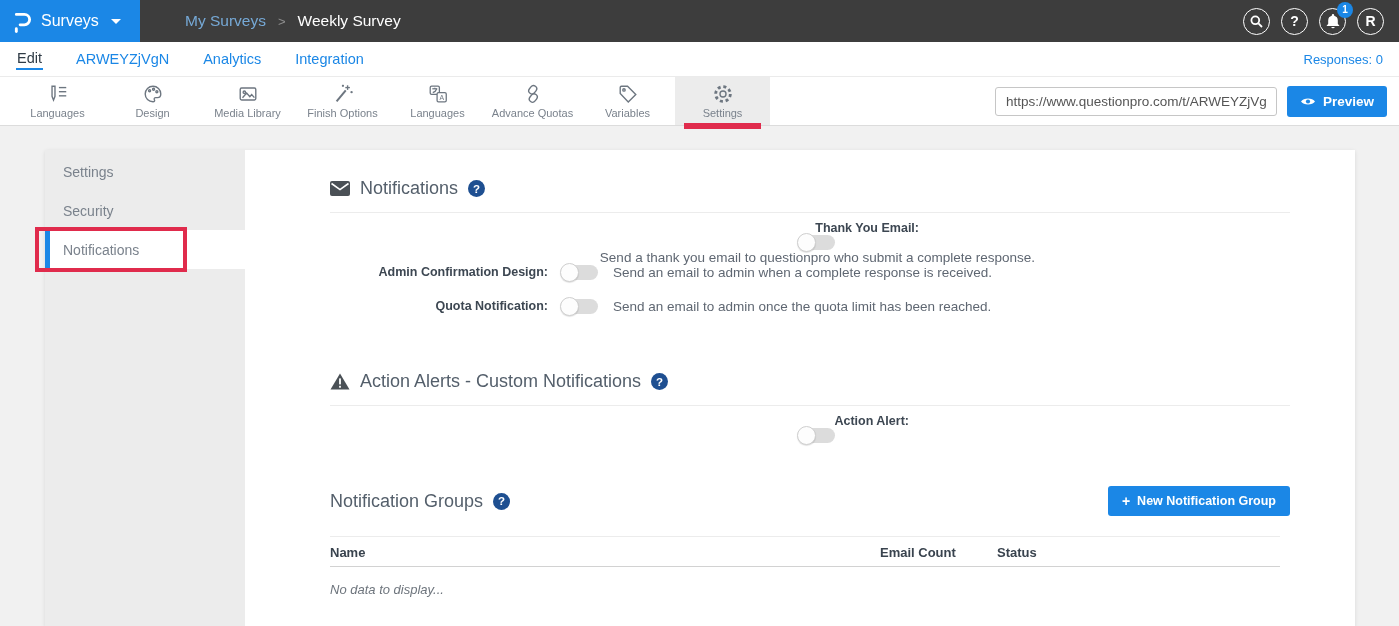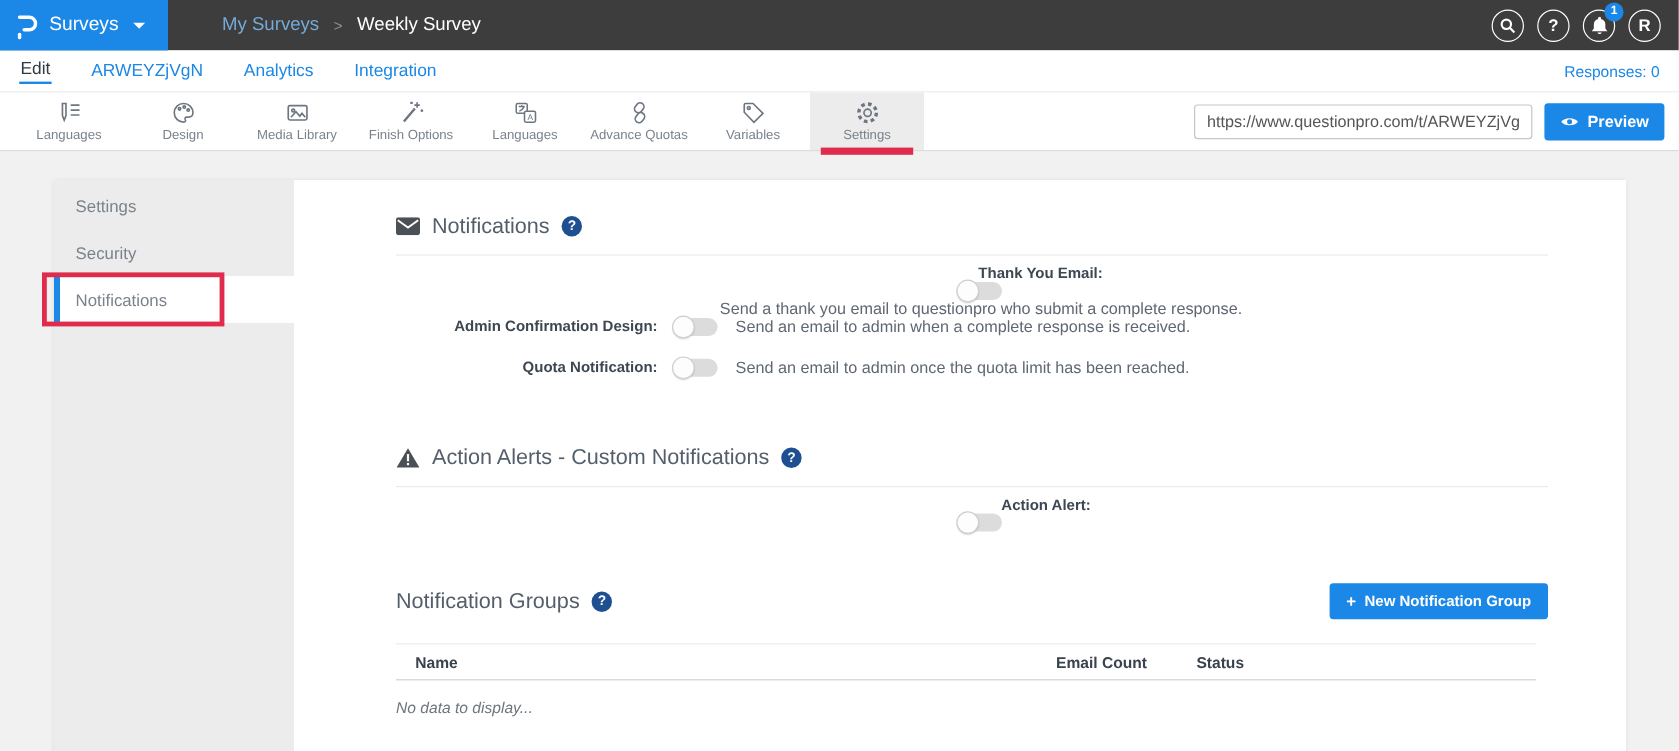--- a/index.html
+++ b/index.html
@@ -58,21 +58,21 @@
   .row-desc { margin-left:15px; font-size:13.5px; color:#5f6772; }
   .section-2 { margin-top:48px; }
   .section-3 { margin-top:38px; }
   .groups-header { display:flex; align-items:center; }
   .groups-title-wrap { display:flex; align-items:center; gap:10px; }
   .new-group-btn { margin-left:auto; background:#1B87E6; color:#fff; border:none; border-radius:3px; height:30px; padding:0 14px; font-size:12.5px; font-weight:bold; display:flex; align-items:center; gap:7px; cursor:pointer; font-family:"Liberation Sans",sans-serif; }
   .plus-glyph { font-size:14px; font-weight:bold; }
   .groups-table { margin-top:20px; width:950px; }
   .thead { position:relative; height:31px; border-top:1px solid #ececec; border-bottom:1px solid #d2d2d2; font-size:13px; font-weight:bold; color:#39434e; }
   .thead span { position:absolute; top:8px; }
-  .col-name { left:16px; }
+  .col-name { left:0; }
   .col-email { left:550px; }
   .col-status { left:667px; }
   .empty-text { font-style:italic; color:#6e757d; font-size:13px; margin-top:15px; }
 </style>
 </head>
 <body>
 
 <div class="topbar">
   <div class="logo-block">
     <span style="display:flex;">

